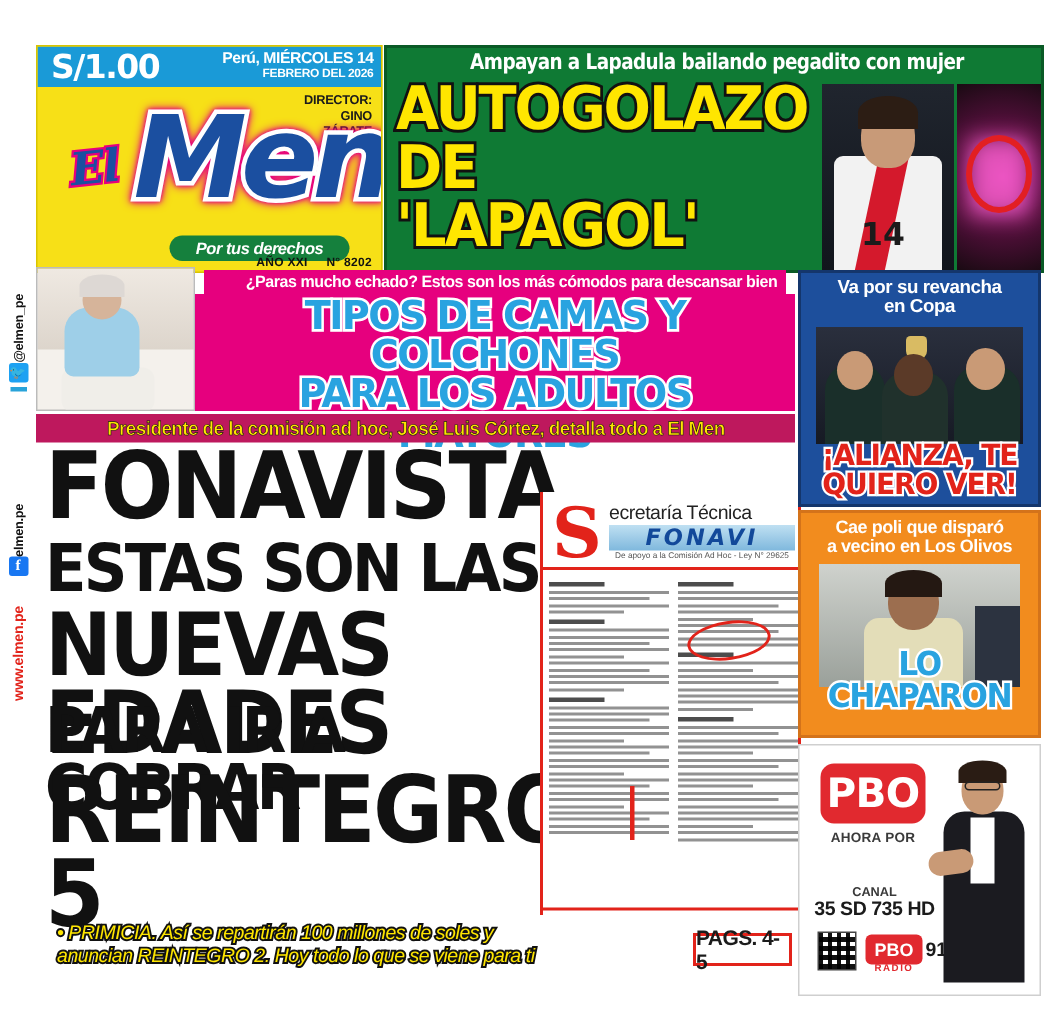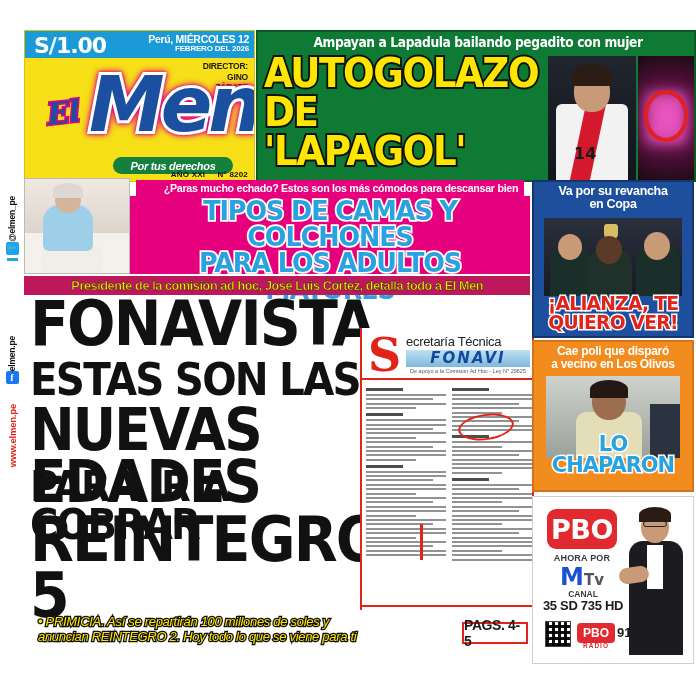--- a/index.html
+++ b/index.html
@@ -70,21 +70,21 @@
             font-size:40px; line-height:0.97; letter-spacing:-1.5px;
             -webkit-text-stroke:4px #111; paint-order: stroke fill;
             font-family:"DejaVu Sans", sans-serif; transform: scaleX(0.93); transform-origin: left top; }
   .lapa-photo { position:absolute; left:290px; top:24px; width:88px; height:124px; overflow:hidden;
                 background: linear-gradient(#20252e, #11151c); }
   .lapa-photo .jersey { position:absolute; left:8px; top:48px; width:72px; height:76px; background:#f2f2f2; border-radius:6px 6px 0 0; }
   .lapa-photo .stripe { position:absolute; left:30px; top:48px; width:20px; height:76px; background:#d4192c;
                         transform: skewX(-12deg); }
   .lapa-photo .head { position:absolute; left:26px; top:14px; width:36px; height:42px; background:#c89a78; border-radius:48% 48% 44% 44%; }
   .lapa-photo .hair { position:absolute; left:24px; top:8px; width:40px; height:22px; background:#2c1d14; border-radius:50% 50% 0 0; }
-  .lapa-photo .num { position:absolute; left:26px; top:88px; color:#1b1b1b; font-size:16px; font-weight:bold; font-family:"DejaVu Sans",sans-serif; }
+  .lapa-photo .num { position:absolute; left:26px; top:88px; color:#1b1b1b; font-size:21px; font-weight:bold; font-family:"DejaVu Sans",sans-serif; }
   .night-photo { position:absolute; left:380px; top:24px; width:56px; height:124px; overflow:hidden;
                  background: radial-gradient(circle at 55% 50%, #b3299a 0%, #5a1040 45%, #190a12 100%); }
   .night-photo .glow { position:absolute; left:8px; top:36px; width:40px; height:52px; background:#ff63d0; filter: blur(7px); opacity:.75; }
   .night-photo .ring { position:absolute; left:6px; top:34px; width:44px; height:52px; border:4px solid #e21f22; border-radius:50%; }
 
   
   .beds { position:absolute; left:24px; top:178px; width:506px; height:96px; }
   .beds-photo { position:absolute; left:0; top:0; width:106px; height:96px; overflow:hidden;
                 background: linear-gradient(#efe9e2, #cfc6bb); border:1px solid #bbb; }
   .beds-photo .bedsheet { position:absolute; left:0; bottom:0; width:106px; height:40px; background:#f4f1ec; }
@@ -228,21 +228,21 @@
     </div>
     <div class="rail-item" style="top:404px;">
       <span class="vtext red">www.elmen.pe</span>
     </div>
   </div>
 
   <div class="masthead">
     <div class="price-strip"></div>
     <div class="price">S/1.00</div>
     <div class="dateline">
-      <div class="d1">Perú, MIÉRCOLES 12</div>
+      <div class="d1">Perú, MIÉRCOLES 14</div>
       <div class="d2">FEBRERO DEL 2026</div>
     </div>
     <div class="director">
       <div>DIRECTOR:</div>
       <div>GINO</div>
       <div>ZÁRATE</div>
     </div>
     <div class="logo-wrap">
       <div class="logo-men">Men</div>
       <div class="logo-el">El</div>
@@ -427,23 +427,20 @@
     </div>
     <div class="head">
       <div>¡ALIANZA, TE</div>
       <div>QUIERO VER!</div>
     </div>
   </div>
 
   <div class="rbox pbo">
     <div class="pbo-logo">PBO</div>
     <div class="pbo-ahora">AHORA POR</div>
-    <div class="pbo-mtv">
-      <span>M</span><span class="tv">Tv</span>
-    </div>
     <div class="pbo-canal">CANAL</div>
     <div class="pbo-ch">35 SD  735 HD</div>
     <div class="pbo-qr"></div>
     <div class="pbo-radio">PBO</div>
     <div class="pbo-radio-lbl">RADIO</div>
     <div class="pbo-fm">
       <span>91.9</span><sup>FM</sup>
     </div>
     <div class="pbo-man">
       <div class="suit"></div>

